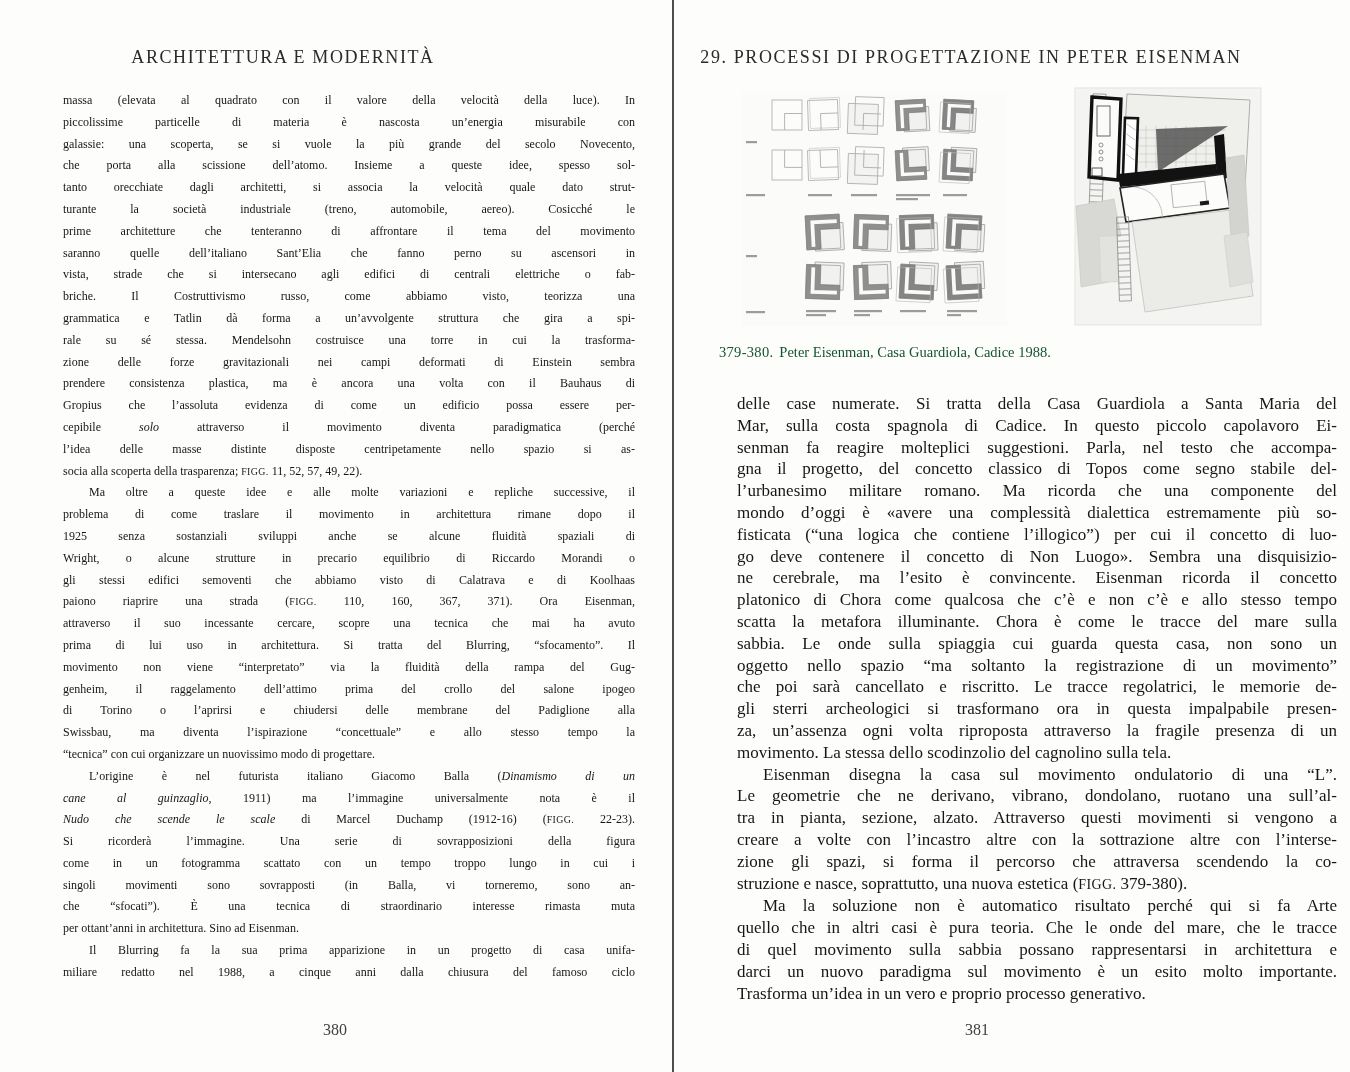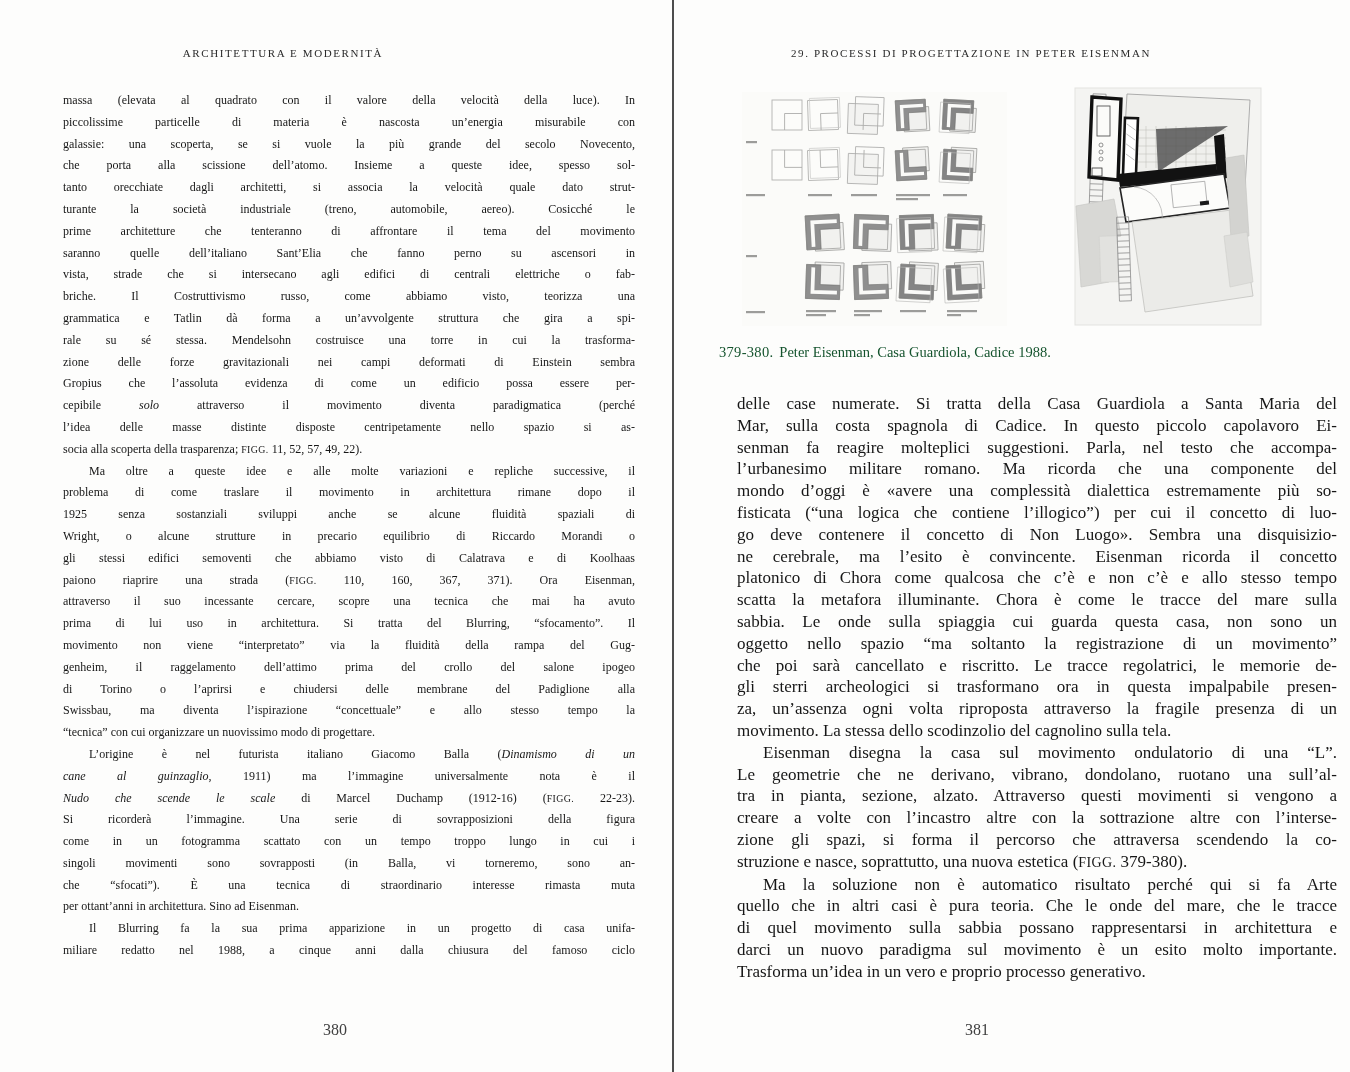--- a/index.html
+++ b/index.html
@@ -10,21 +10,21 @@
     font-family:"Liberation Serif", serif;
     color:#161616;
     overflow:hidden;
   }
   .gutter{
     position:absolute;left:672px;top:0;width:1.5px;height:1072px;
     background:#4d4d4d;
   }
   .running-head{
     position:absolute;top:47px;
-    font-size:11px;letter-spacing:1.6px;color:#2a2a2a;
+    font-size:18px;letter-spacing:1.6px;color:#2a2a2a;
     text-align:center;white-space:nowrap;
   }
   .running-head.left{left:63px;width:440px;}
   .running-head.right{left:671px;width:600px;}
   .column{position:absolute;font-size:12px;line-height:21.8px;}
   .column.leftcol{left:63px;top:90px;width:572px;}
   .column.rightcol{left:737px;top:393px;width:600px;font-size:17px;}
   .line{
     text-align:justify;
     text-align-last:justify;
@@ -65,20 +65,21 @@
       <div class="line">che porta alla scissione dell’atomo. Insieme a queste idee, spesso sol-</div>
       <div class="line">tanto orecchiate dagli architetti, si associa la velocità quale dato strut-</div>
       <div class="line">turante la società industriale (treno, automobile, aereo). Cosicché le</div>
       <div class="line">prime architetture che tenteranno di affrontare il tema del movimento</div>
       <div class="line">saranno quelle dell’italiano Sant’Elia che fanno perno su ascensori in</div>
       <div class="line">vista, strade che si intersecano agli edifici di centrali elettriche o fab-</div>
       <div class="line">briche. Il Costruttivismo russo, come abbiamo visto, teorizza una</div>
       <div class="line">grammatica e Tatlin dà forma a un’avvolgente struttura che gira a spi-</div>
       <div class="line">rale su sé stessa. Mendelsohn costruisce una torre in cui la trasforma-</div>
       <div class="line">zione delle forze gravitazionali nei campi deformati di Einstein sembra</div>
+      <div class="line">prendere consistenza plastica, ma è ancora una volta con il Bauhaus di</div>
       <div class="line">Gropius che l’assoluta evidenza di come un edificio possa essere per-</div>
       <div class="line">cepibile <i>solo</i> attraverso il movimento diventa paradigmatica (perché</div>
       <div class="line">l’idea delle masse distinte disposte centripetamente nello spazio si as-</div>
       <div class="line end">socia alla scoperta della trasparenza; <span class="sc">FIGG.</span> 11, 52, 57, 49, 22).</div>
       <div class="line indent">Ma oltre a queste idee e alle molte variazioni e repliche successive, il</div>
       <div class="line">problema di come traslare il movimento in architettura rimane dopo il</div>
       <div class="line">1925 senza sostanziali sviluppi anche se alcune fluidità spaziali di</div>
       <div class="line">Wright, o alcune strutture in precario equilibrio di Riccardo Morandi o</div>
       <div class="line">gli stessi edifici semoventi che abbiamo visto di Calatrava e di Koolhaas</div>
       <div class="line">paiono riaprire una strada (<span class="sc">FIGG.</span> 110, 160, 367, 371). Ora Eisenman,</div>
@@ -289,20 +290,21 @@
   </svg>
 
   <div class="fig-caption">
     <span class="capnum">379-380.</span><span>Peter Eisenman, Casa Guardiola, Cadice 1988.</span>
   </div>
 
   <div class="column rightcol">
       <div class="line">delle case numerate. Si tratta della Casa Guardiola a Santa Maria del</div>
       <div class="line">Mar, sulla costa spagnola di Cadice. In questo piccolo capolavoro Ei-</div>
       <div class="line">senman fa reagire molteplici suggestioni. Parla, nel testo che accompa-</div>
+      <div class="line">gna il progetto, del concetto classico di Topos come segno stabile del-</div>
       <div class="line">l’urbanesimo militare romano. Ma ricorda che una componente del</div>
       <div class="line">mondo d’oggi è «avere una complessità dialettica estremamente più so-</div>
       <div class="line">fisticata (“una logica che contiene l’illogico”) per cui il concetto di luo-</div>
       <div class="line">go deve contenere il concetto di Non Luogo». Sembra una disquisizio-</div>
       <div class="line">ne cerebrale, ma l’esito è convincente. Eisenman ricorda il concetto</div>
       <div class="line">platonico di Chora come qualcosa che c’è e non c’è e allo stesso tempo</div>
       <div class="line">scatta la metafora illuminante. Chora è come le tracce del mare sulla</div>
       <div class="line">sabbia. Le onde sulla spiaggia cui guarda questa casa, non sono un</div>
       <div class="line">oggetto nello spazio “ma soltanto la registrazione di un movimento”</div>
       <div class="line">che poi sarà cancellato e riscritto. Le tracce regolatrici, le memorie de-</div>

